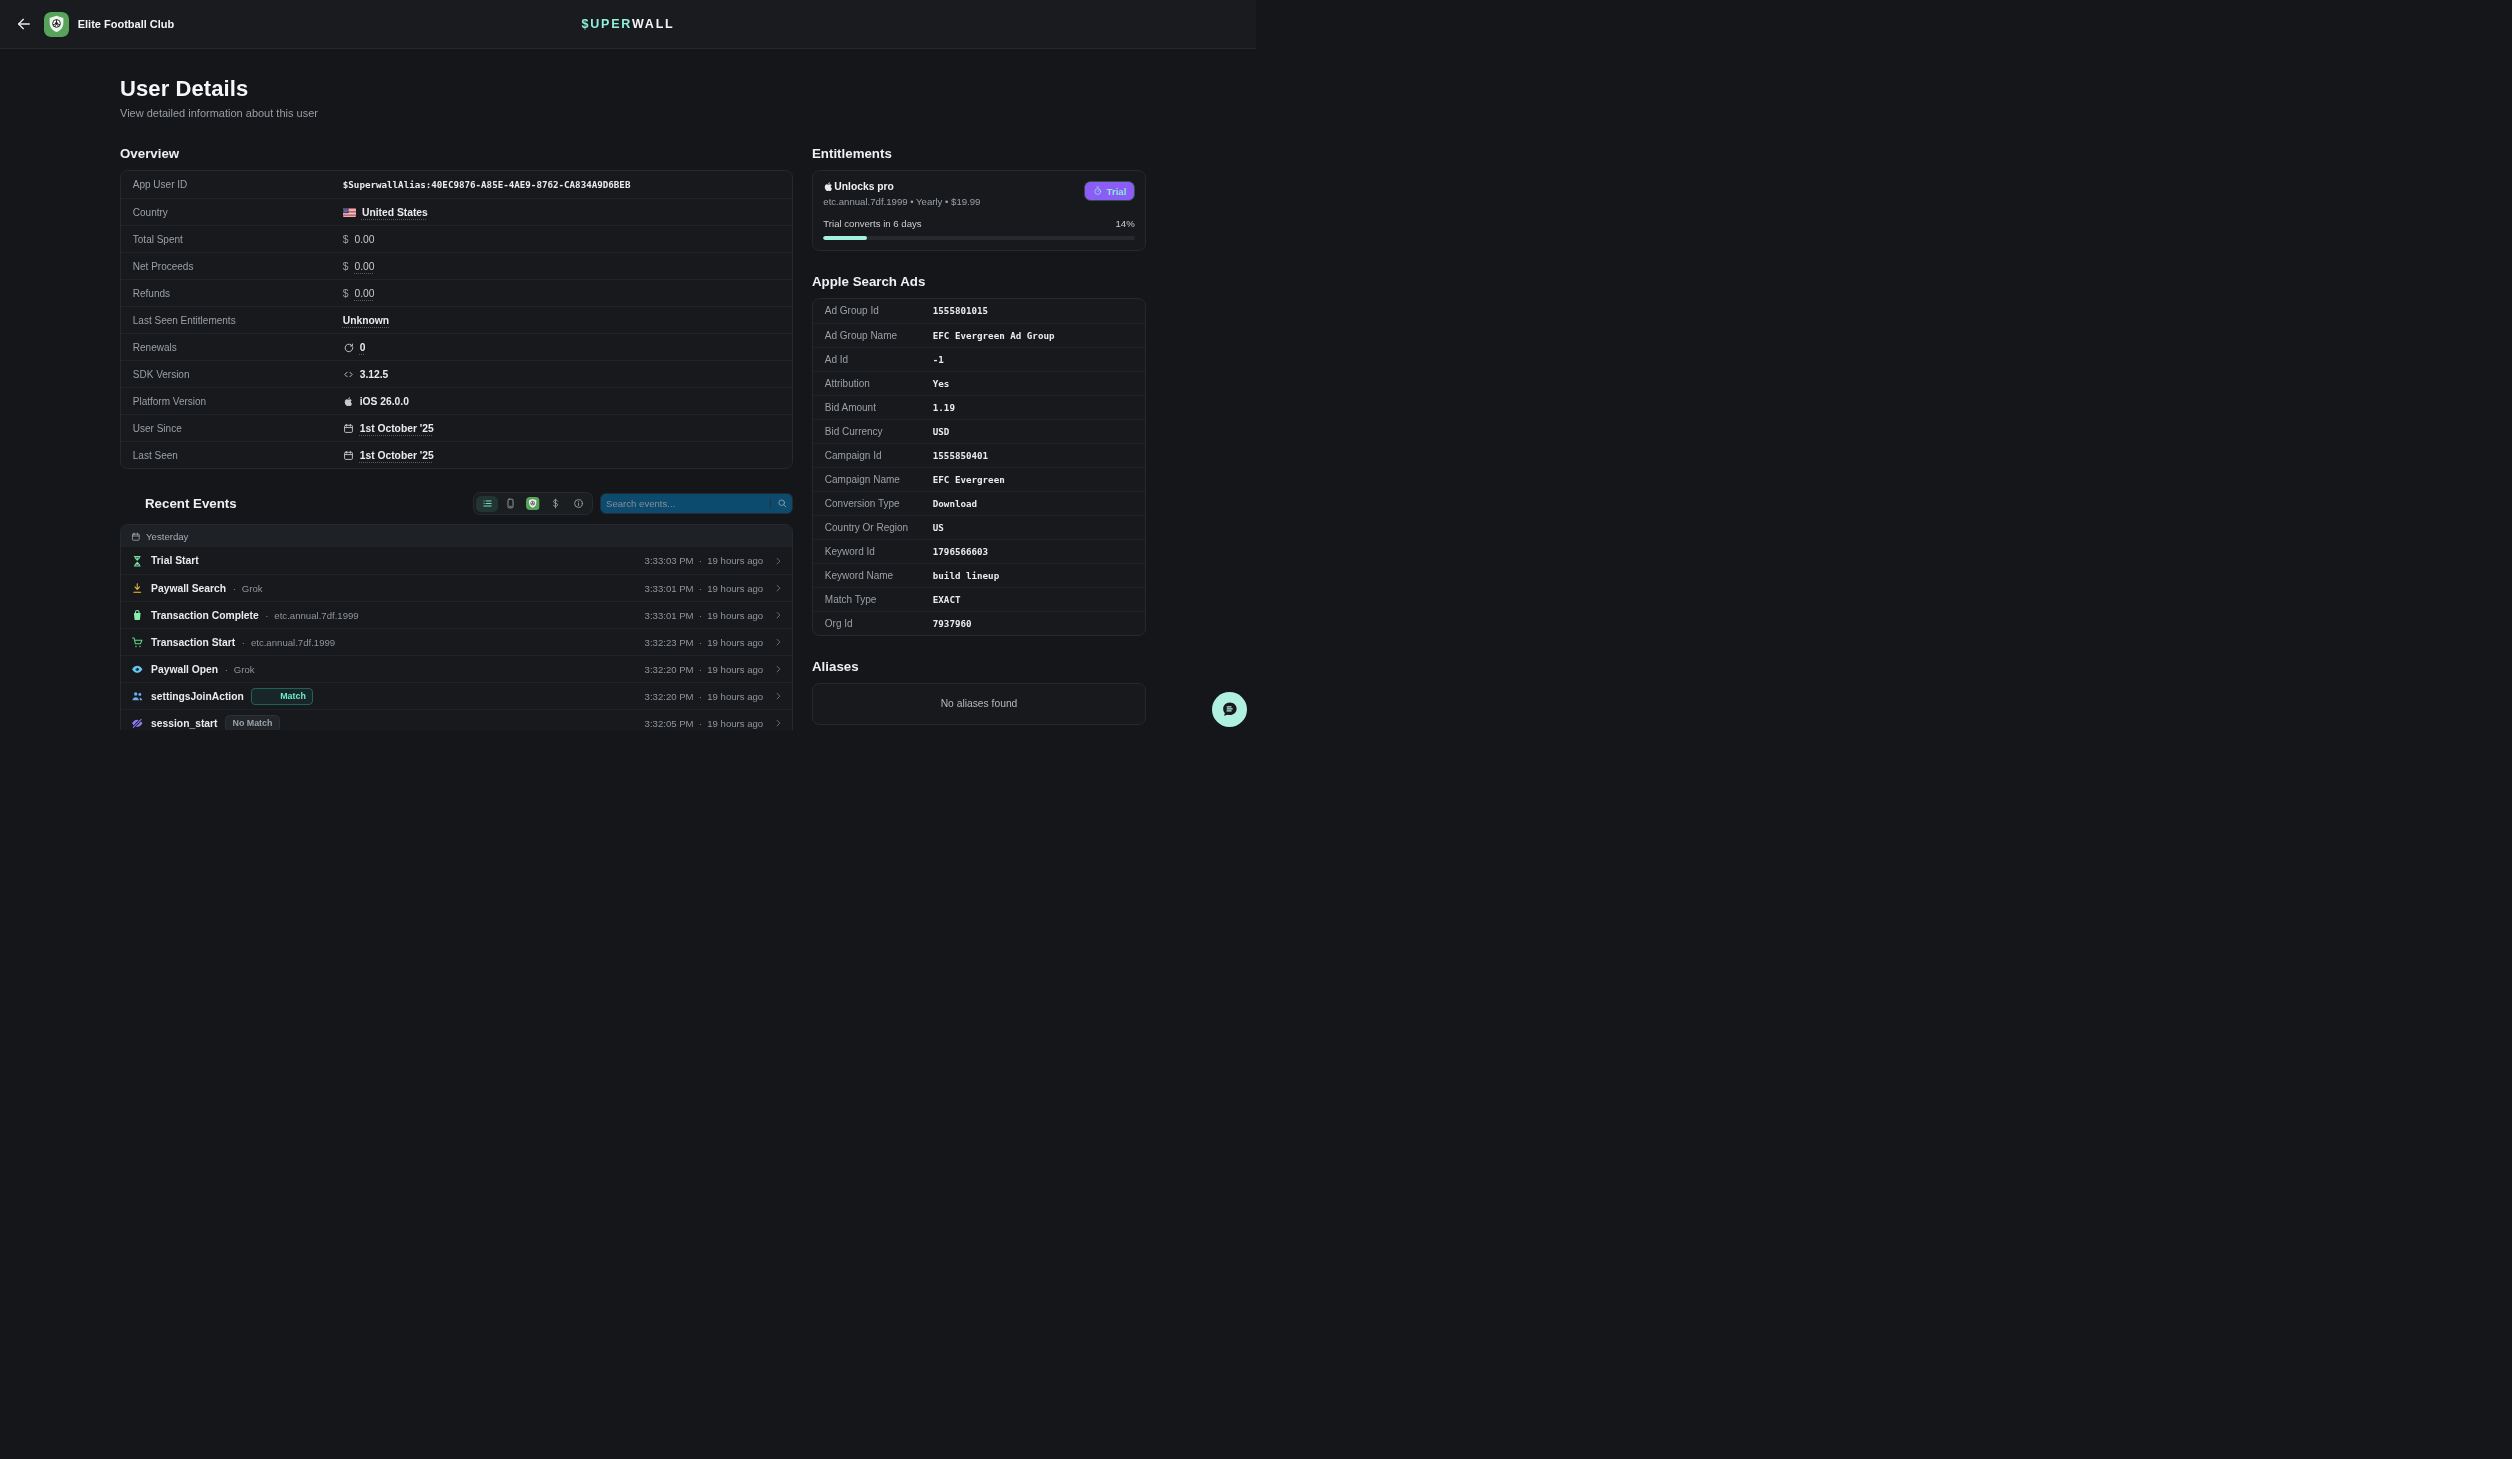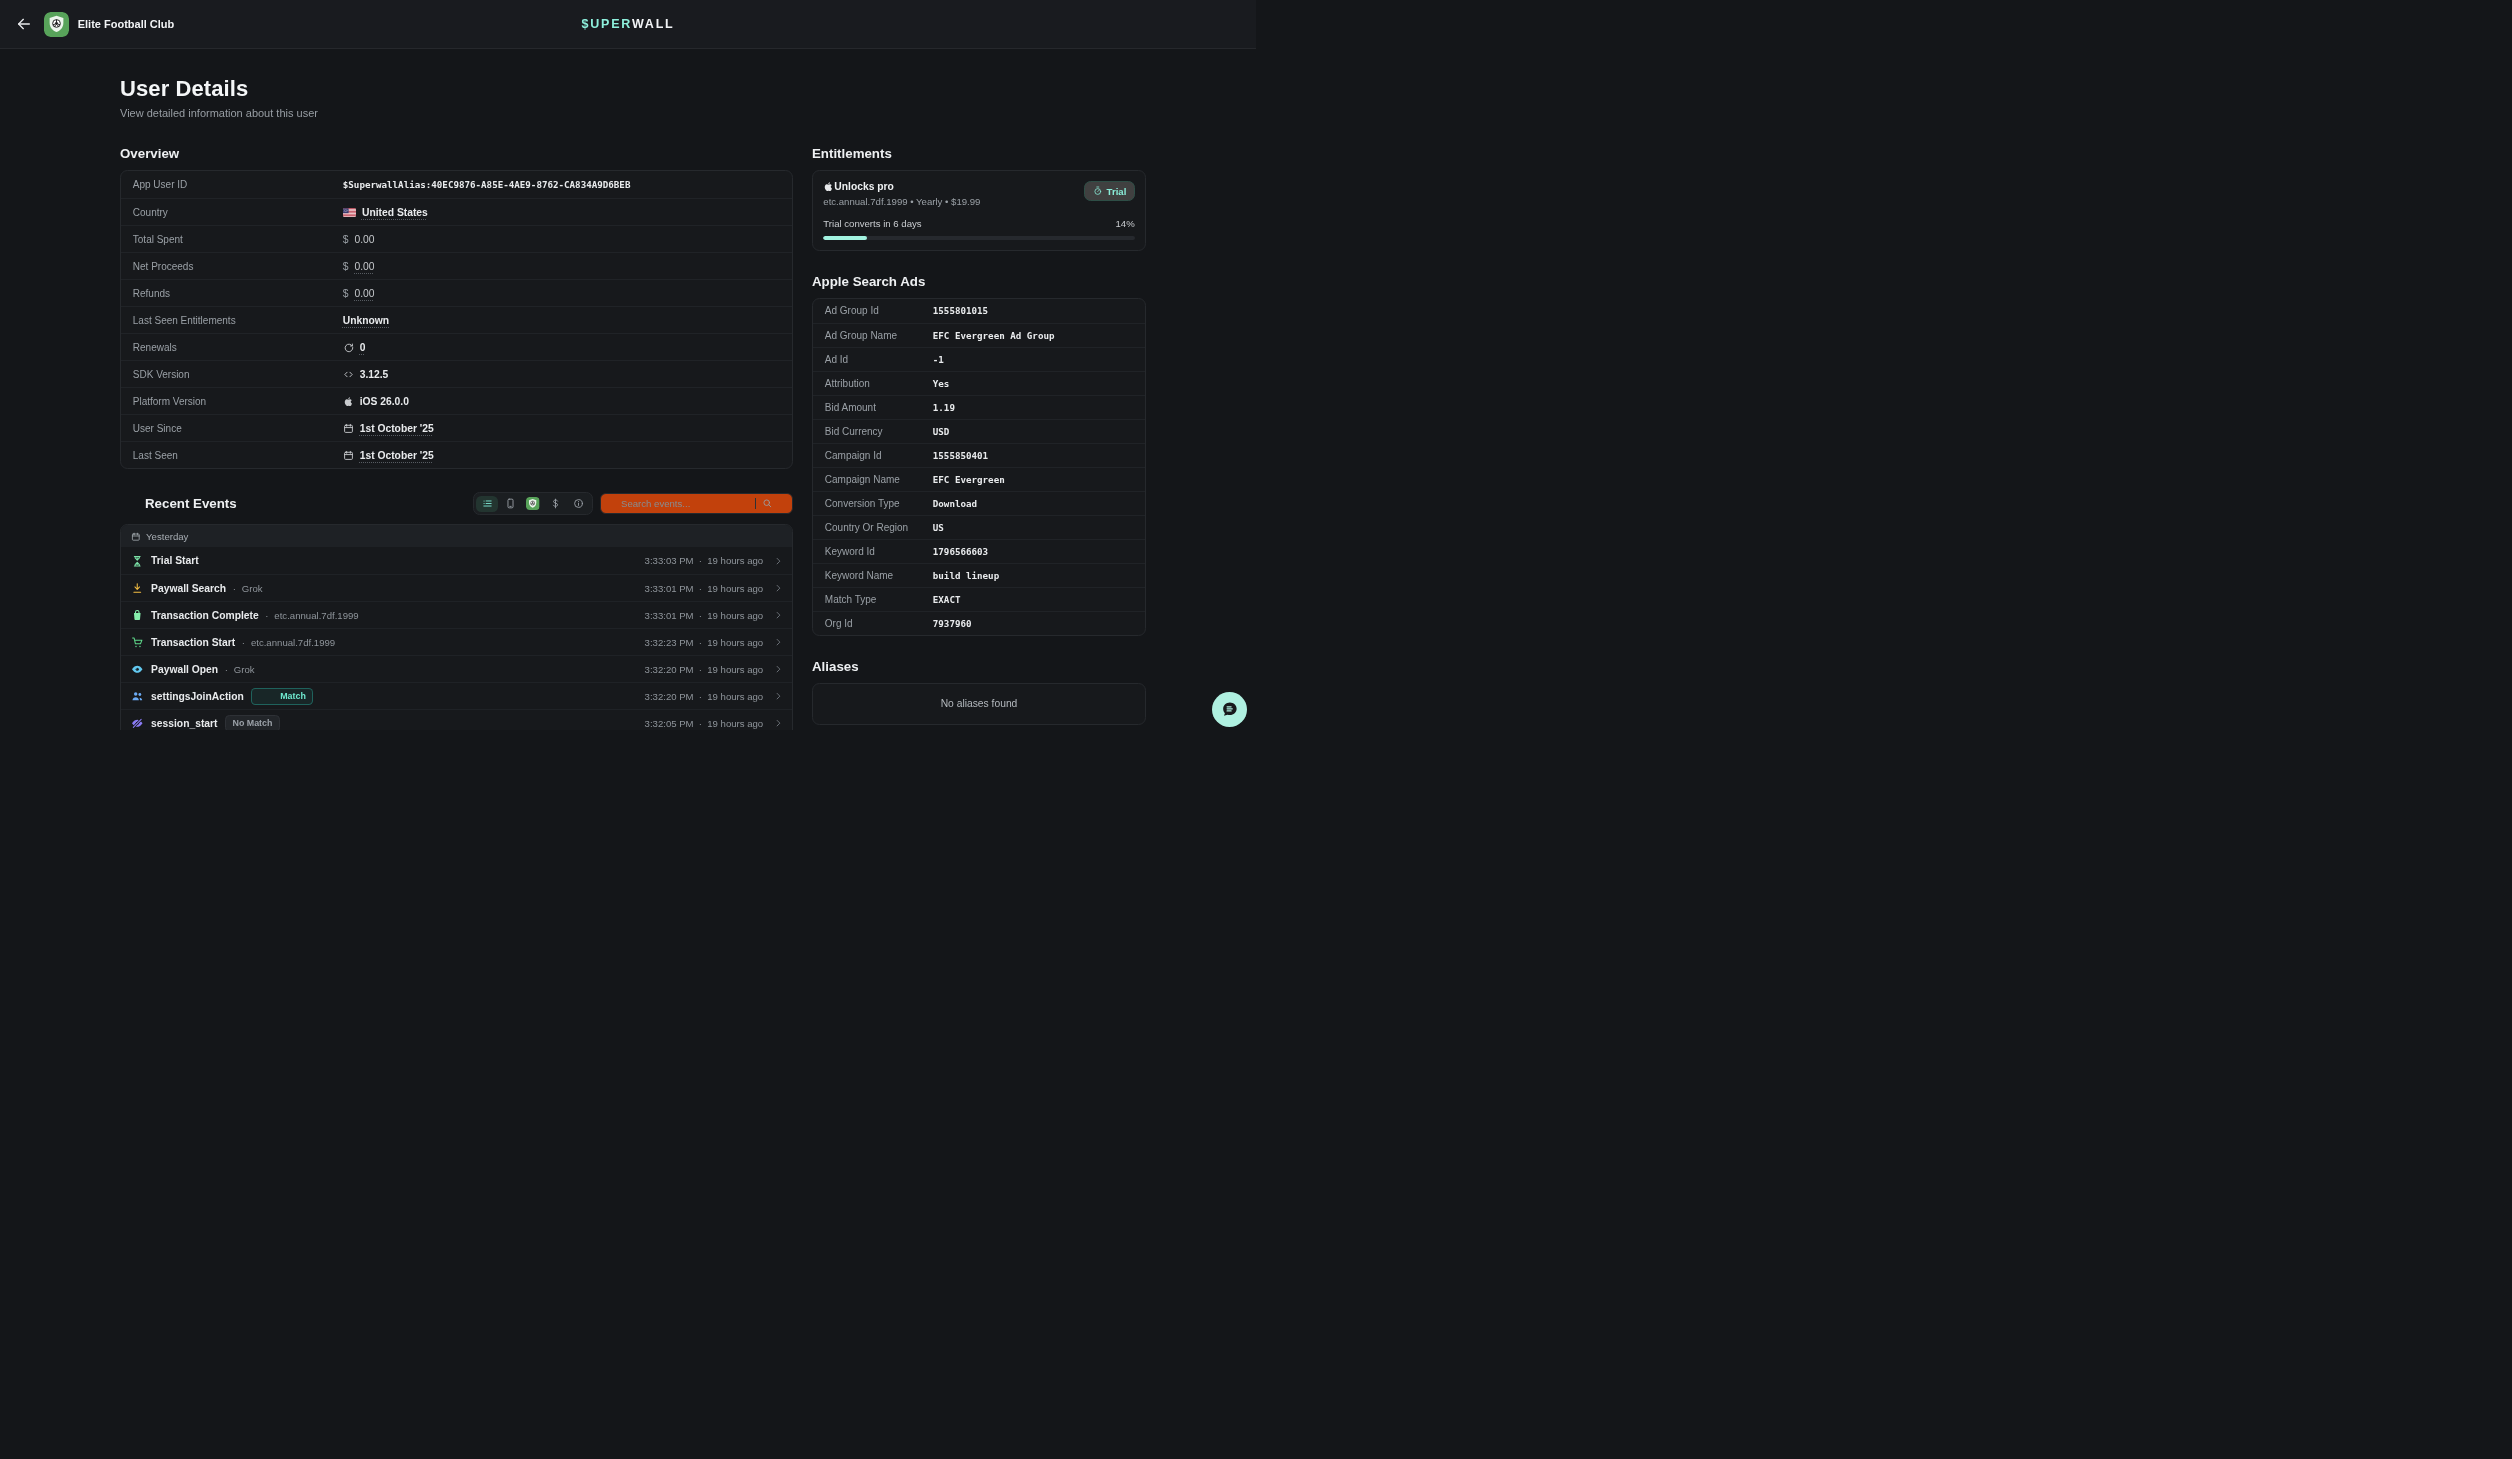--- a/index.html
+++ b/index.html
@@ -57,22 +57,22 @@
   
   .events-head { display:flex; align-items:center; margin-top:23px; gap:7.4px; }
   .events-head h2 { margin-right:auto;padding-left:25px; }
   .toolbar { display:flex; gap:1.5px; background:#1b1e21; border:0.7px solid #26292d;
     border-radius:6.6px; padding:2.2px; }
   .tbtn { width:21.4px; height:16px; display:flex; align-items:center; justify-content:center;
     border-radius:5.2px; border:none; background:transparent; color:#9aa0a6; cursor:pointer; }
   .tbtn.active { background:#233530; color:#7ee8d4; }
   .tbtn .icon { width:11px; height:11px; }
   .tbtn .appic { width:13.3px; height:13.3px; border-radius:3.7px; overflow:hidden; }
-  .searchbox { display:flex; align-items:center; width:193px; height:20.7px; background:#c2410c;
-    border:0.7px solid #26292d; border-radius:5.9px; padding:0 20px; gap:5.9px; }
+  .searchbox { display:flex; align-items:center; width:193px; height:20.7px; background:#0c4a6e;
+    border:0.7px solid #26292d; border-radius:5.9px; padding:0 5px; gap:5.9px; }
   .searchbox input { flex:1; min-width:0; background:transparent; border:none; outline:none;
     color:#d7dadc; font-size:9.6px; font-family:"Liberation Sans", sans-serif; }
   .searchbox input::placeholder { color:#878d93; }
   .searchbox .vsep { width:0.7px; height:10.3px; background:#2e3135; }
   .searchbox .icon { width:10.3px; height:10.3px; color:#9aa0a6; }
 
   .events-card { margin-top:9.6px; overflow:hidden; }
   .group-header { height:22px; background:#1e2125; display:flex; align-items:center; gap:5.9px;
     padding:0 9.6px; color:#a7adb3; font-size:9.6px; }
   .group-header .icon { width:9.6px; height:9.6px; }
@@ -89,21 +89,21 @@
   .echev { width:10.3px; height:10.3px; color:#767c83; margin-left:9.6px; }
 
   
   .ent-card { margin-top:8.9px; padding:9.6px 10.3px 10.3px; }
   .ent-top { display:flex; align-items:flex-start; }
   .ent-name-wrap { flex:1; min-width:0; }
   .ent-name { display:flex; align-items:center; gap:0; font-size:10.3px; font-weight:600; color:#eef0f2; }
   .ent-name .icon { width:11px; height:11px; color:#e8eaec; }
   .ent-sub { margin-top:4.4px; font-size:9.6px; color:#9aa0a6; }
   .trial-badge { display:flex; align-items:center; gap:4.4px; padding:3.7px 7.4px; border-radius:6.6px;
-    background:#404040; border:0.7px solid #2e4e46; color:#89ecd8; font-size:9.6px; font-weight:600; flex:none; }
+    background:#8b5cf6; border:0.7px solid #2e4e46; color:#89ecd8; font-size:9.6px; font-weight:600; flex:none; }
   .trial-badge .icon { width:9.6px; height:9.6px; }
   .ent-mid { display:flex; justify-content:space-between; margin-top:11px; font-size:9.6px; color:#c9ccd0; }
   .progress { margin-top:6.6px; height:3.7px; border-radius:2.2px; background:#26292e; overflow:hidden; }
   .progress .fill { height:100%; border-radius:2.2px; background:#a2f2e0; }
 
   .mt-sec { margin-top:23px; }
   .empty-card { margin-top:8.9px; height:42px; display:flex; align-items:center; justify-content:center;
     font-size:10.3px; color:#b4b9be; }
   .user-row { margin-top:19px; display:flex; align-items:center; justify-content:space-between; }
   .user-row .searchbox { width:152px; }

